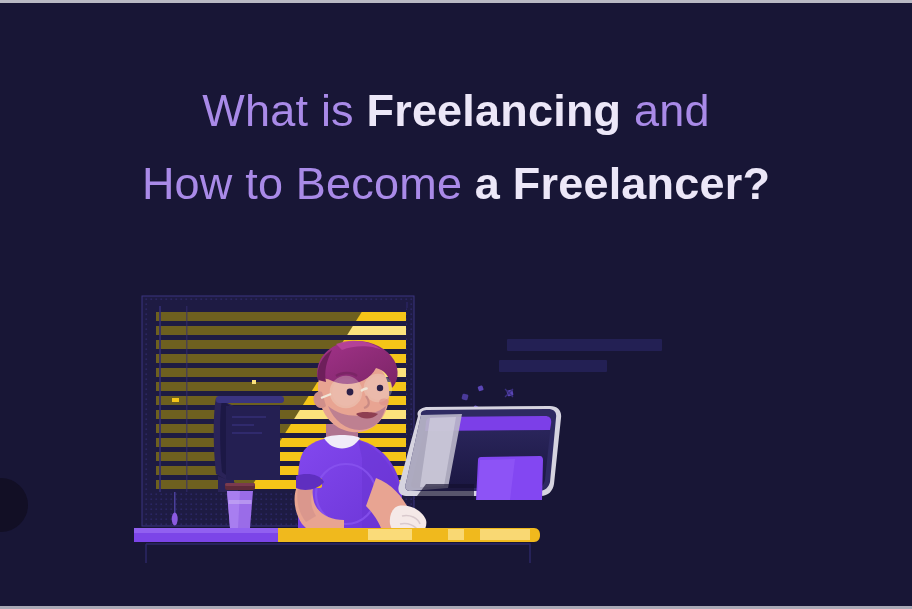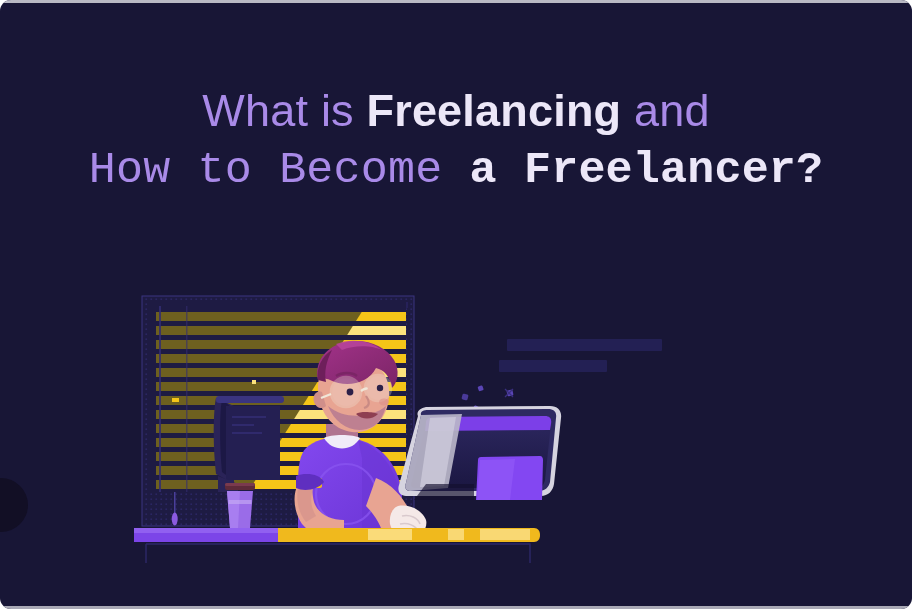--- a/index.html
+++ b/index.html
@@ -13,21 +13,20 @@
     overflow: hidden;
     font-family: "Liberation Sans", sans-serif;
   }
 
   #slide {
     position: relative;
     width: 912px;
     height: 609px;
     background: #181636;
     overflow: hidden;
-    border-radius: 11px;
   }
 
   
   .edge-strip {
     position: absolute;
     left: 0;
     width: 912px;
     height: 3px;
     background: #b9b9c4;
     z-index: 40;
@@ -56,21 +55,21 @@
     text-align: center;
     z-index: 20;
     line-height: 1.0;
   }
   .hl-line {
     display: block;
     white-space: nowrap;
     font-size: 45px;
     letter-spacing: 0.2px;
   }
-  .hl-line.l2 { margin-top: 15px; font-family: Liberation Mono, monospace; }
+  .hl-line.l2 { margin-top: 28px; }
   .w-light {
     color: #a98ae8;
     font-weight: 400;
   }
   .w-bold {
     color: #ece7f8;
     font-weight: 700;
   }
 
   

